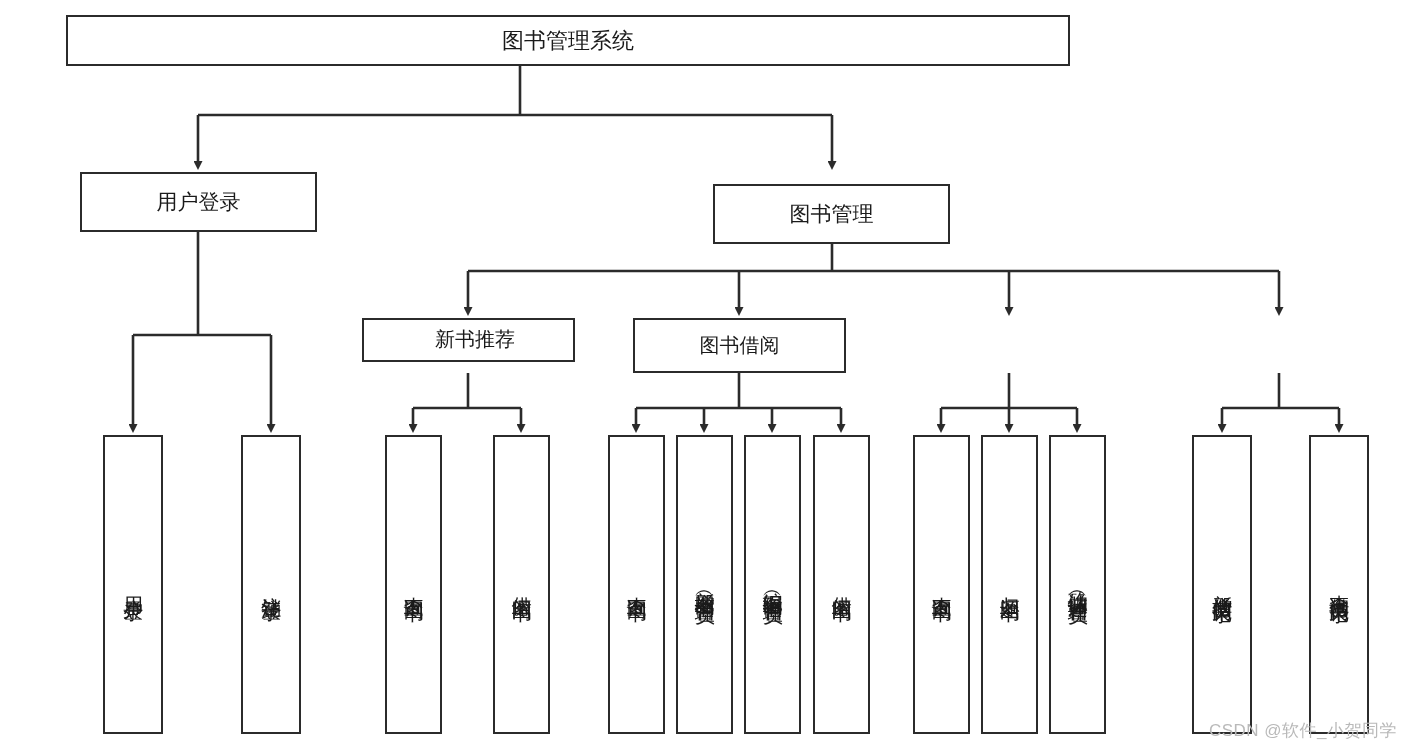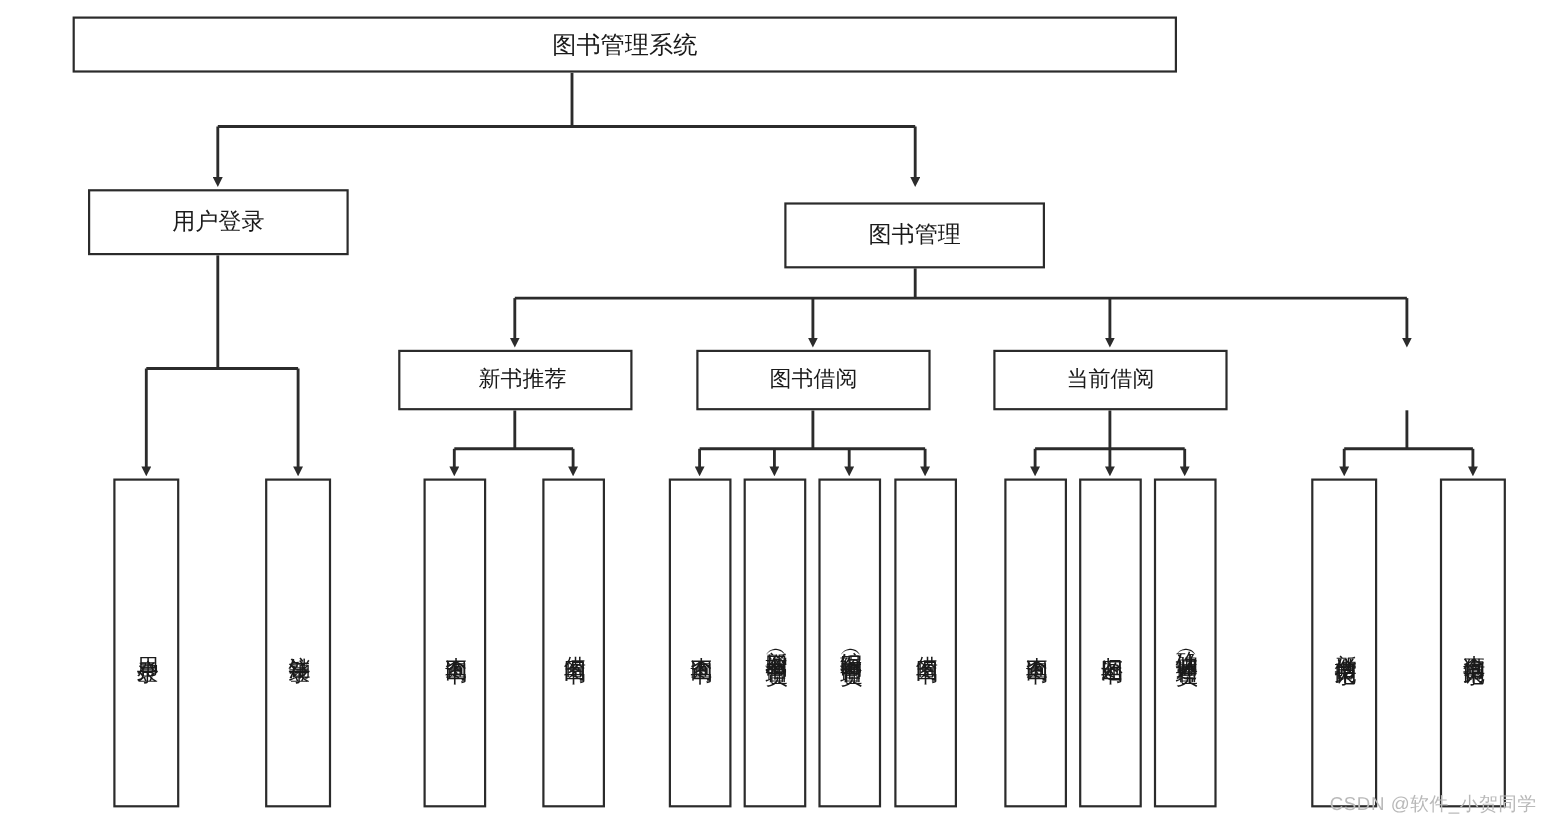--- a/index.html
+++ b/index.html
@@ -129,28 +129,25 @@
     <span>图书管理系统</span>
   </div>
 
   <div class="node level2" style="left:80px; top:172px; width:237px; height:60px;">
     <span>用户登录</span>
   </div>
   <div class="node level2" style="left:713px; top:172px; width:237px; height:60px;margin-top:12px;">
     <span>图书管理</span>
   </div>
 
-  <div class="node level3" style="left:362px; top:318px; width:213px; height:55px;padding-left:13px;">
+  <div class="node level3" style="left:362px; top:318px; width:213px; height:44px;padding-left:13px;">
     <span>新书推荐</span>
   </div>
   <div class="node level3" style="left:633px; top:318px; width:213px; height:55px;">
     <span>图书借阅</span>
-  </div>
-  <div class="node level3" style="left:903px; top:318px; width:213px; height:55px;">
-    <span>当前借阅</span>
   </div>
 
   <div class="node leaf" style="left:103px; top:435px; width:60px; height:299px;">
     <span class="leaf-text">用户登录</span>
   </div>
   <div class="node leaf" style="left:241px; top:435px; width:60px; height:299px;">
     <span class="leaf-text">注销登录</span>
   </div>
 
   <div class="node leaf" style="left:385px; top:435px; width:57px; height:299px;">

